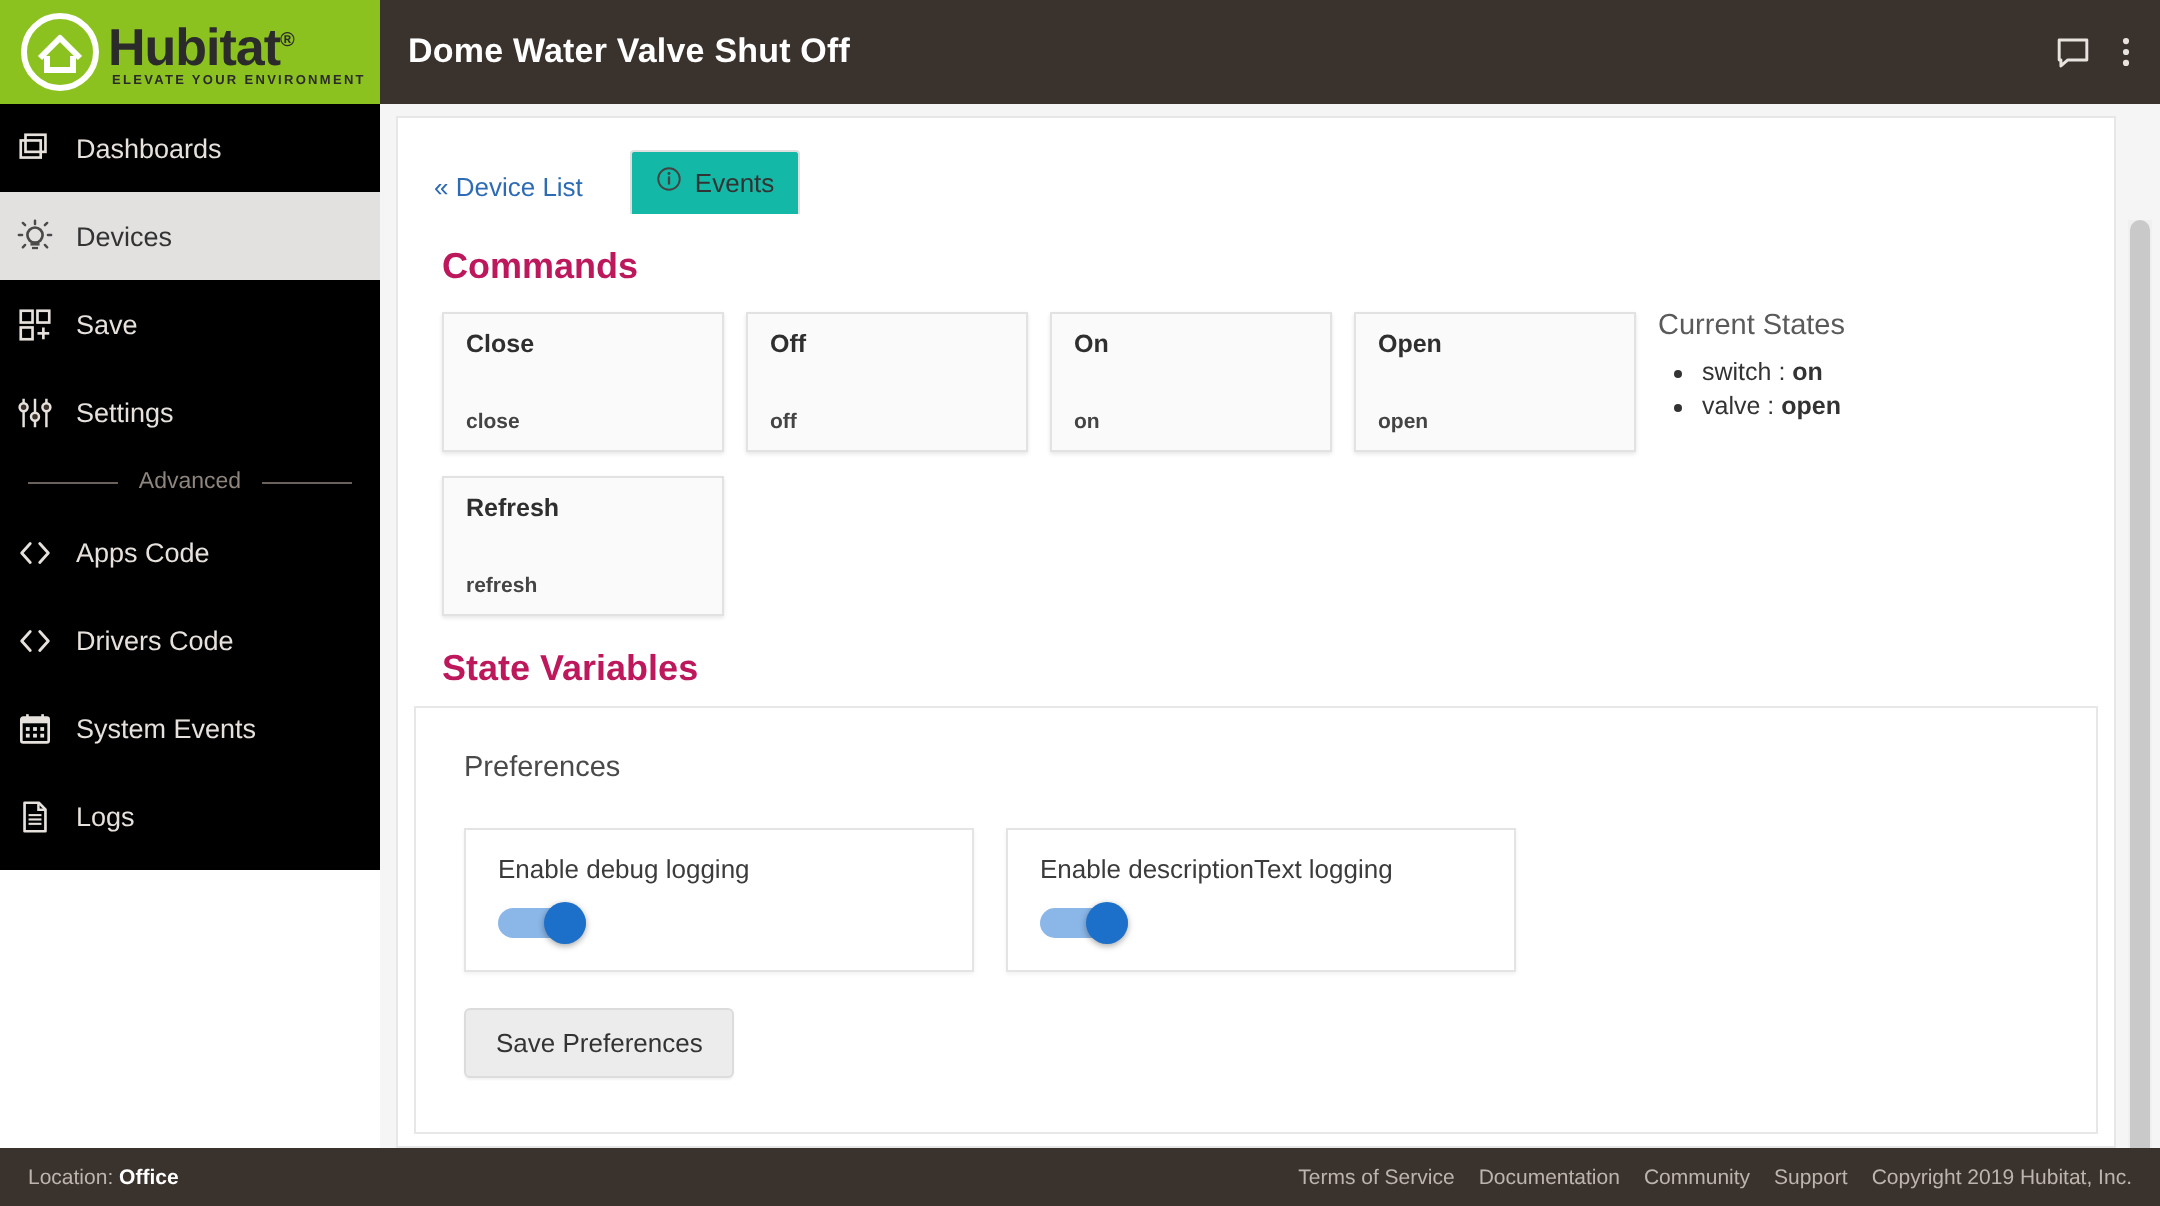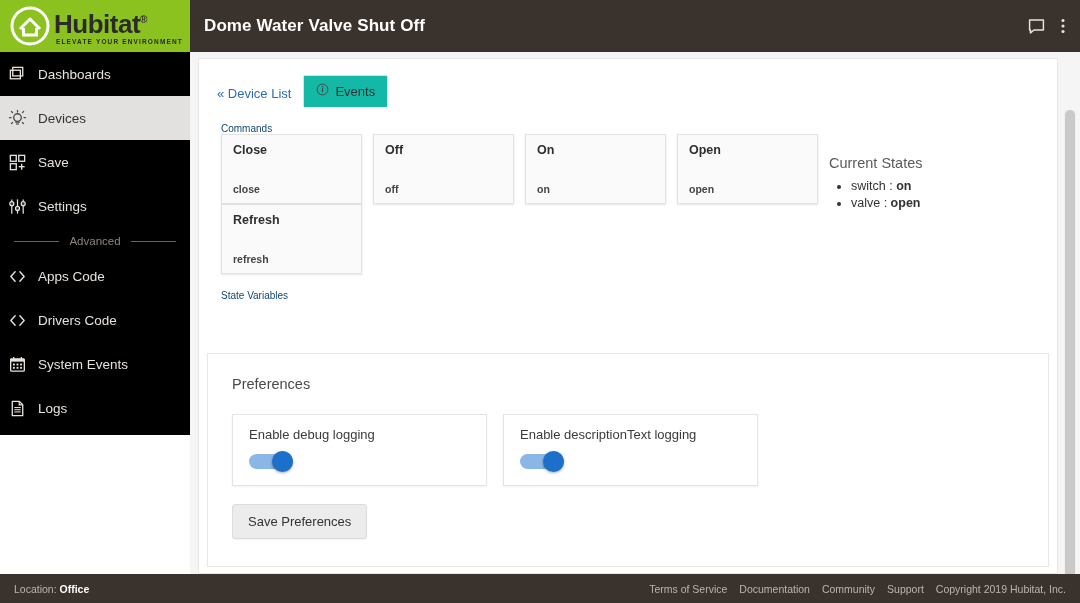--- a/index.html
+++ b/index.html
@@ -89,39 +89,39 @@
     padding: 6px 22px 0 8px;
   }
   .content-card {
     background: #ffffff;
     border: 1px solid #e7e7e7;
     height: 100%;
     position: relative;
     padding: 14px 18px;
     overflow: hidden;
   }
-  .tabrow { display: flex; align-items: flex-end; gap: 12px; height: 34px; }
+  .tabrow { display: flex; align-items: flex-end; gap: 24px; height: 34px; }
   .devlist-link {
     color: #2d6cb5; font-size: 13px; cursor: pointer;
     padding-bottom: 6px;
   }
   .events-tab {
     display: flex; align-items: center; gap: 6px;
     background: #14b8a6; border: 1px solid #e0e0e0; border-bottom: none;
     padding: 7px 12px 8px 12px;
     font-size: 13px; color: #333; cursor: pointer;
     border-radius: 2px 2px 0 0;
   }
 
   .section-title {
-    font-size: 10px; color: #0c4a6e; font-weight: 400;
+    font-size: 18px; color: #be185d; font-weight: 700;
     margin: 16px 0 0 4px;
   }
 
-  .cmd-row { display: flex; gap: 11px; padding-left: 4px; }
+  .cmd-row { display: flex; gap: 11px; margin-top: 12px; padding-left: 4px; }
   .cmd-card {
     width: 141px; height: 70px;
     background: #fafafa;
     border: 1px solid #e2e2e2;
     box-shadow: 0 1px 2px rgba(0,0,0,0.10);
     padding: 8px 11px;
     display: flex; flex-direction: column; justify-content: space-between;
     cursor: pointer;
   }
   .cmd-title { font-size: 12.5px; font-weight: 700; color: #2f2f2f; }

